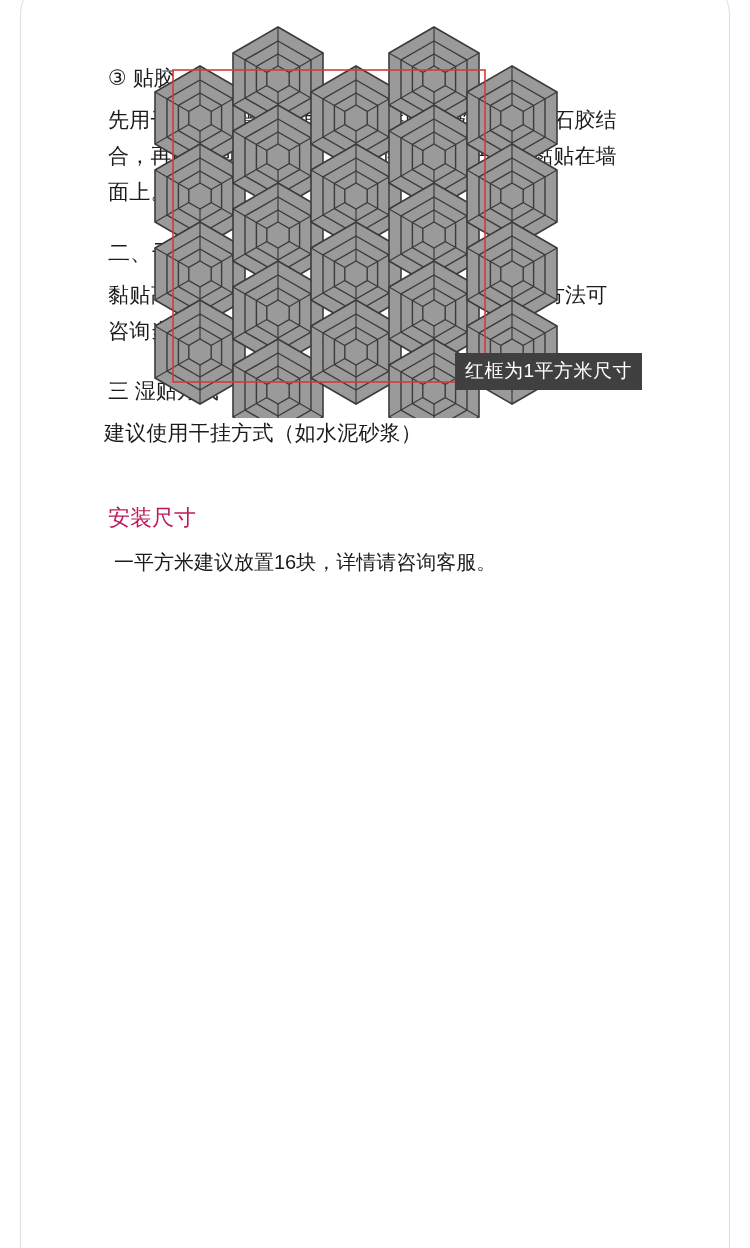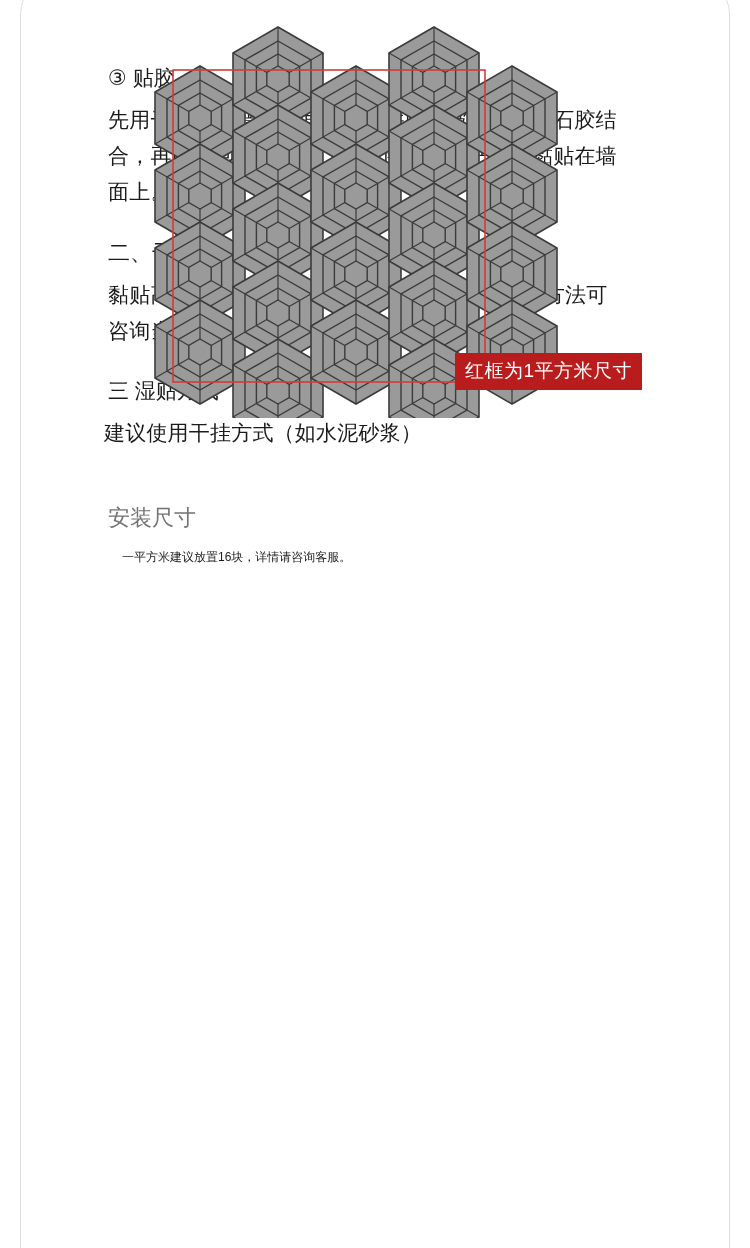--- a/index.html
+++ b/index.html
@@ -62,44 +62,44 @@
     margin-left: -4px;
   }
   .block {
     margin-bottom: 26px;
   }
   .block-gap-lg {
     margin-bottom: 52px;
   }
   .install-heading {
     font-size: 22px;
-    color: #737373;
+    color: #be185d;
     margin: 0 0 16px 0;
   }
   .install-note {
-    font-size: 12px;
+    font-size: 20px;
     color: #1b1b1b;
-    margin: 12px;
+    margin: 4px;
     padding-left: 2px;
   }
   .figure {
     position: relative;
     width: 750px;
     height: 430px;
     margin-top: 18px;
   }
   .figure svg {
     display: block;
     margin: 0 auto;
   }
   .legend {
     position: absolute;
     right: 108px;
     bottom: 58px;
-    background: #b91c1c;
+    background: #404040;
     color: #ffffff;
     font-size: 19px;
     padding: 5px 10px 6px 10px;
     letter-spacing: 0.5px;
     white-space: nowrap;
   }
 </style>
 </head>
 <body>
 

